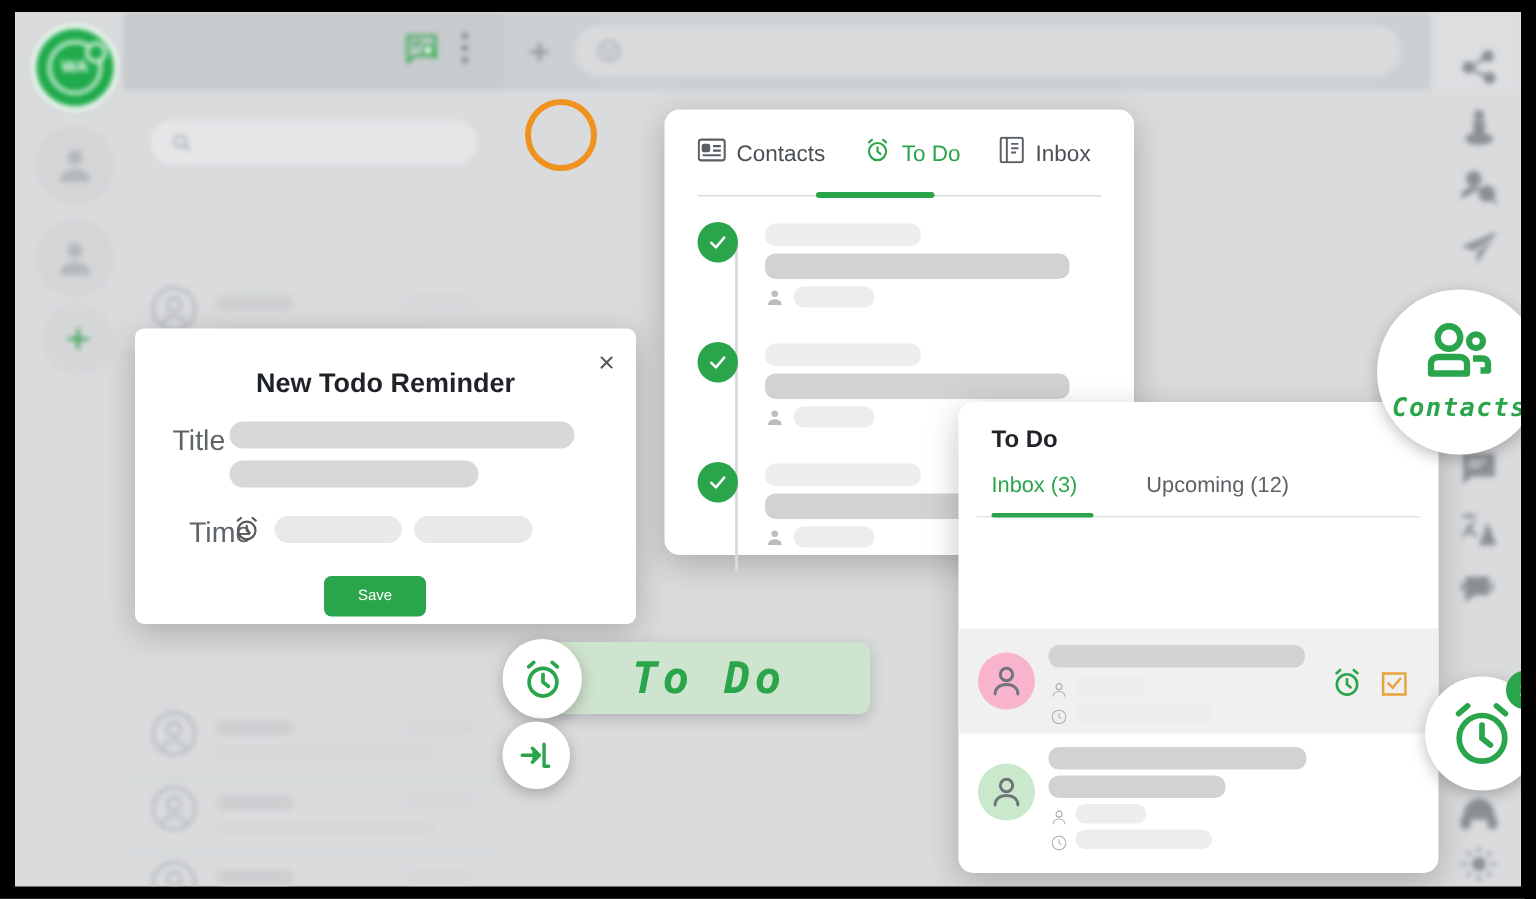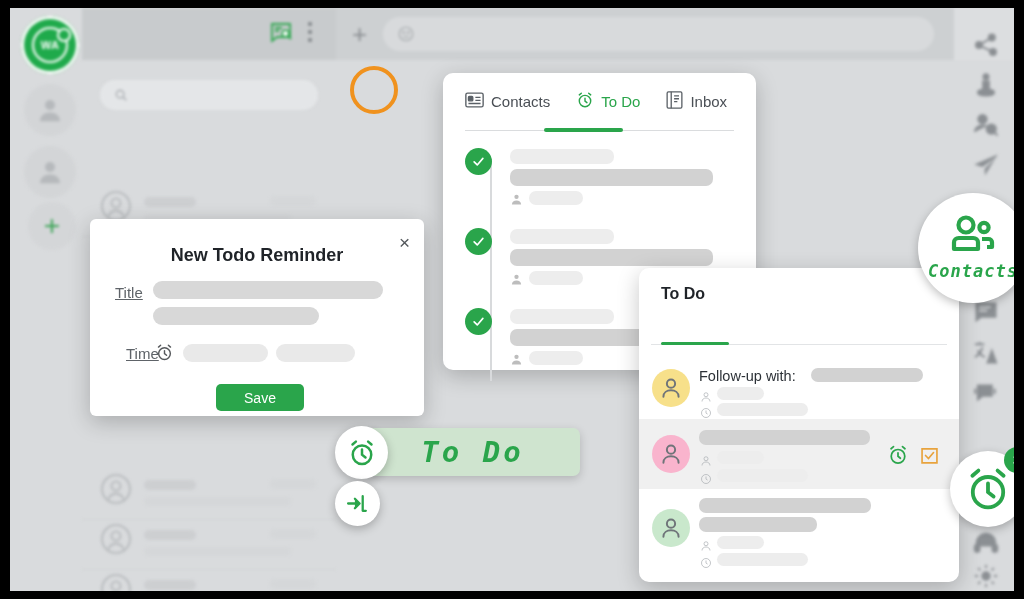--- a/index.html
+++ b/index.html
@@ -170,26 +170,26 @@
   .todo-row{ position:absolute; left:0; width:320px; }
   .todo-row.sel{ background:#f0f0f0; }
   .t-av{ position:absolute; border-radius:50%; display:flex;align-items:center;justify-content:center;}
   .t-av svg{width:26px;height:26px;stroke:#6f7479;fill:none;stroke-width:1.8;stroke-linecap:round;}
   .follow-label{ position:absolute; font-size:14.5px; color:#2c3137;}
   .tiny-ic svg{width:12px;height:12px;stroke:#a9adb1;fill:none;stroke-width:1.4;}
   
   #reminder-modal { left: 80px; top: 211px; width: 334px; height: 197px; border-radius:6px; }
   .rm-title{ position:absolute; left:0; right:0; top:26px; text-align:center; font-size:18px; font-weight:bold; color:#1f2328;}
   .rm-close{ position:absolute; right:14px; top:14px; font-size:19px; color:#54585c; line-height:1;}
-  .rm-label{ position:absolute; font-size:15px; color:#5e6368;text-decoration:underline;}
+  .rm-label{ position:absolute; font-size:19px; color:#5e6368;}
   .rm-input{ position:absolute; border-radius:9px; background:#d8d8d8;}
   .rm-input.lite{ background:#e9e9e9; }
   .rm-save{
-    position:absolute; left:126px; top:165px; width:88px; height:27px;
-    background:#2aa54b; color:#fff; border-radius:5px; font-size:14px;
+    position:absolute; left:126px; top:165px; width:68px; height:27px;
+    background:#2aa54b; color:#fff; border-radius:5px; font-size:10px;
     display:flex; align-items:center; justify-content:center; border:none;
   }
   
   .fab{
     position:absolute; border-radius:50%; background:#fff;
     box-shadow: 0 3px 10px rgba(0,0,0,.25);
     display:flex; align-items:center; justify-content:center;
   }
   #todo-chip{
     position:absolute; left:355px; top:420px; width:215px; height:48px;
@@ -492,43 +492,27 @@
         <span class="mini-person" style="position:absolute;left:45px;top:44px"><svg viewBox="0 0 24 24">
               <circle cx="12" cy="7" r="4"></circle>
               <path d="M3.5 21c0-4.7 3.8-7.3 8.5-7.3s8.5 2.6 8.5 7.3z"></path>
             </svg></span>
         <span class="pill p-l" style="left:64px;top:43px;width:54px;height:14px"></span>
       </div>
     </div>
 
     <div class="card" id="todo-card">
       <div class="todo-title">To Do</div>
+      <div class="ttabs">
+        <span class="ttab active">Inbox (3)</span>
+        <span class="ttab">Upcoming (12)</span>
+      </div>
       <div class="ttabs-rule"></div>
       <div class="ttab-indicator"></div>
 
-      <div class="todo-row" style="top:88px;height:63px">
-        <span class="t-av" style="left:13px;top:13px;width:38px;height:38px;background:#f7e08a">
-          <svg viewBox="0 0 24 24">
-              <circle cx="12" cy="8" r="3.8"></circle>
-              <path d="M5 20c0-3.8 3.1-5.9 7-5.9s7 2.1 7 5.9"></path>
-            </svg>
-        </span>
-        <span class="follow-label" style="left:60px;top:12px">Follow-up with:</span>
-        <span class="pill p-d" style="left:172px;top:12px;width:112px;height:14px"></span>
-        <span class="tiny-ic" style="position:absolute;left:61px;top:33px"><svg viewBox="0 0 24 24">
-              <circle cx="12" cy="7.5" r="4"></circle>
-              <path d="M4 21c0-4.4 3.6-7 8-7s8 2.6 8 7"></path>
-            </svg></span>
-        <span class="pill p-l" style="left:78px;top:31px;width:47px;height:13px"></span>
-        <span class="tiny-ic" style="position:absolute;left:61px;top:49px"><svg viewBox="0 0 24 24">
-              <circle cx="12" cy="12" r="9"></circle>
-              <path d="M12 7v5.2l3.2 2"></path>
-            </svg></span>
-        <span class="pill p-l" style="left:78px;top:47px;width:91px;height:13px"></span>
-      </div>
 
       <div class="todo-row sel" style="top:151px;height:70px">
         <span class="t-av" style="left:13px;top:16px;width:38px;height:38px;background:#f9b4cd">
           <svg viewBox="0 0 24 24">
               <circle cx="12" cy="8" r="3.8"></circle>
               <path d="M5 20c0-3.8 3.1-5.9 7-5.9s7 2.1 7 5.9"></path>
             </svg>
         </span>
         <span class="pill p-d" style="left:60px;top:11px;width:171px;height:15px"></span>
         <span class="tiny-ic" style="position:absolute;left:61px;top:34px"><svg viewBox="0 0 24 24">

